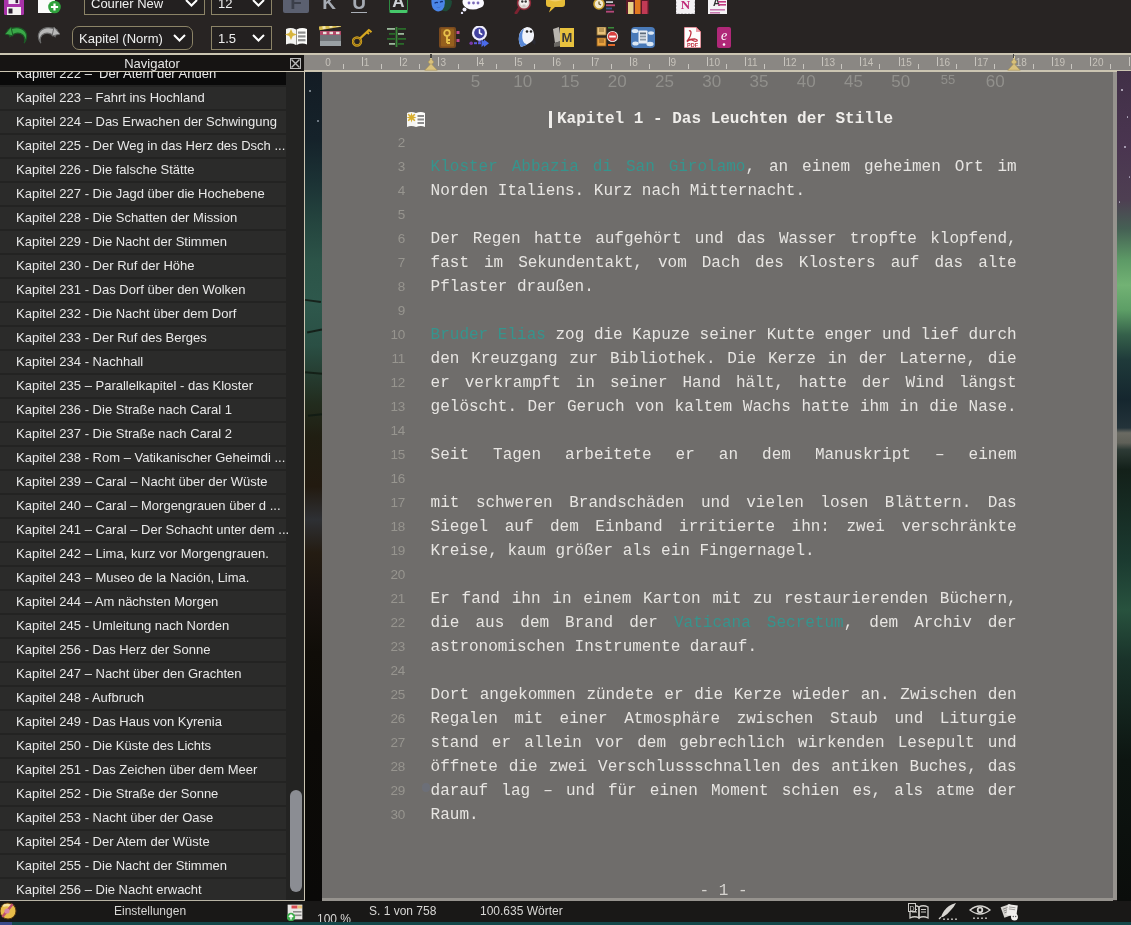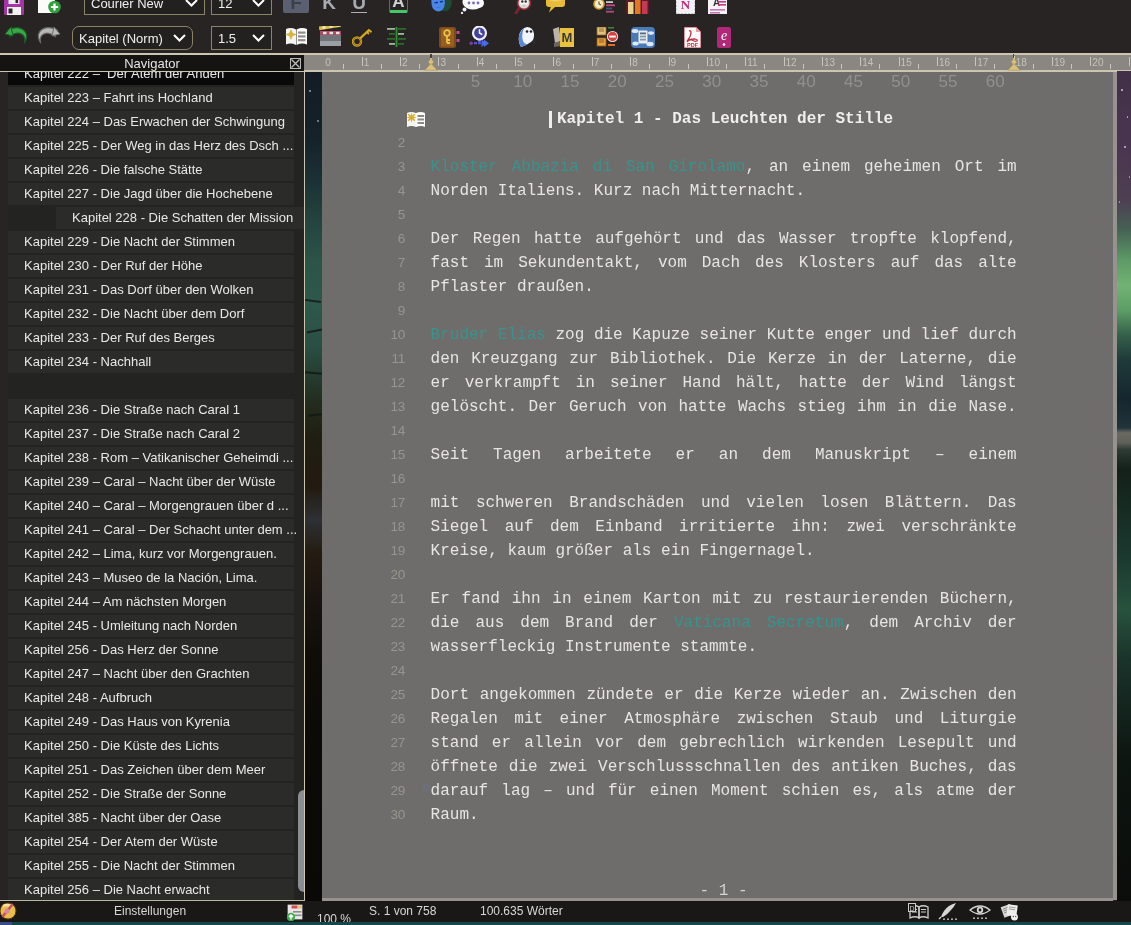--- a/index.html
+++ b/index.html
@@ -8,21 +8,21 @@
   #root{position:relative;width:1131px;height:925px;}
   
   #toolbar{left:0;top:0;width:1131px;height:53px;background:#282423;}
   .combo{position:absolute;border:1px solid #8c8467;background:#232020;color:#efefef;font-size:13px;}
   .combo .txt{position:absolute;left:6px;top:50%;transform:translateY(-50%);white-space:nowrap;}
   .combo svg{position:absolute;right:6px;top:50%;transform:translateY(-50%);}
   
   .beige{background:#cbc5b2;}
   
   #nav-head{left:0;top:55px;width:304px;height:17px;background:#161413;color:#e5e5e5;font-size:13px;text-align:center;line-height:17px;}
-  #nav-rows{left:8px;top:72px;width:304px;height:829px;background:#232322;overflow:hidden;}
+  #nav-rows{left:0;top:72px;width:304px;height:829px;background:#232322;overflow:hidden;}
   .nrow{position:absolute;left:0;width:286px;height:22px;background:#2b2b2a;color:#e8e8e8;font-size:13px;line-height:22px;white-space:nowrap;padding-left:16px;box-sizing:border-box;}
   .nrow.sel{background:#0a0a0a;}
   
   #ruler{left:304px;top:55px;width:827px;height:15.2px;background:#8a8783;overflow:hidden;}
   .tick{position:absolute;background:#c9c6c0;width:1px;}
   .rnum{position:absolute;top:1.5px;color:#c6c2ba;font-size:10px;}
   
   #page{left:322px;top:72px;width:791px;height:826px;background:#6f6d6b;overflow:hidden;}
   .mono{font-family:"Liberation Mono",monospace;}
   .dline{position:absolute;left:108.6px;width:586px;height:24px;font-size:16px;line-height:24px;color:#e7e5e2;white-space:pre;}
@@ -267,45 +267,46 @@
         <path d="M1.5 1.5 L9.5 9.5 M9.5 1.5 L1.5 9.5" stroke="#b9b9b9" stroke-width="1.4"></path>
       </svg></div>
   <div class="abs beige" style="left:0;top:71px;width:304px;height:1.2px;"></div>
   <div class="abs" id="nav-rows">
       <div class="nrow sel" style="top:-9px;">Kapitel 222 – &nbsp;Der Atem der Anden</div>
       <div class="nrow" style="top:15px;">Kapitel 223 – Fahrt ins Hochland</div>
       <div class="nrow" style="top:39px;">Kapitel 224 – Das Erwachen der Schwingung</div>
       <div class="nrow" style="top:63px;">Kapitel 225 - Der Weg in das Herz des Dsch ...</div>
       <div class="nrow" style="top:87px;">Kapitel 226 - Die falsche Stätte</div>
       <div class="nrow" style="top:111px;">Kapitel 227 - Die Jagd über die Hochebene</div>
-      <div class="nrow" style="top:135px;margin-left:48px;">Kapitel 228 - Die Schatten der Mission</div>
+      <div class="nrow" style="top:135px;">Kapitel 228 - Die Schatten der Mission</div>
       <div class="nrow" style="top:159px;">Kapitel 229 - Die Nacht der Stimmen</div>
       <div class="nrow" style="top:183px;">Kapitel 230 - Der Ruf der Höhe</div>
       <div class="nrow" style="top:207px;">Kapitel 231 - Das Dorf über den Wolken</div>
       <div class="nrow" style="top:231px;">Kapitel 232 - Die Nacht über dem Dorf</div>
       <div class="nrow" style="top:255px;">Kapitel 233 - Der Ruf des Berges</div>
       <div class="nrow" style="top:279px;">Kapitel 234 - Nachhall</div>
+      <div class="nrow" style="top:303px;">Kapitel 235 – Parallelkapitel - das Kloster</div>
       <div class="nrow" style="top:327px;">Kapitel 236 - Die Straße nach Caral 1</div>
       <div class="nrow" style="top:351px;">Kapitel 237 - Die Straße nach Caral 2</div>
       <div class="nrow" style="top:375px;">Kapitel 238 - Rom – Vatikanischer Geheimdi ...</div>
       <div class="nrow" style="top:399px;">Kapitel 239 – Caral – Nacht über der Wüste</div>
       <div class="nrow" style="top:423px;">Kapitel 240 – Caral – Morgengrauen über d ...</div>
       <div class="nrow" style="top:447px;">Kapitel 241 – Caral – Der Schacht unter dem ...</div>
       <div class="nrow" style="top:471px;">Kapitel 242 – Lima, kurz vor Morgengrauen.</div>
       <div class="nrow" style="top:495px;">Kapitel 243 – Museo de la Nación, Lima.</div>
       <div class="nrow" style="top:519px;">Kapitel 244 – Am nächsten Morgen</div>
       <div class="nrow" style="top:543px;">Kapitel 245 - Umleitung nach Norden</div>
       <div class="nrow" style="top:567px;padding-left:16px;">Kapitel 256 - Das Herz der Sonne</div>
       <div class="nrow" style="top:591px;">Kapitel 247 – Nacht über den Grachten</div>
       <div class="nrow" style="top:615px;">Kapitel 248 - Aufbruch</div>
       <div class="nrow" style="top:639px;">Kapitel 249 - Das Haus von Kyrenia</div>
       <div class="nrow" style="top:663px;">Kapitel 250 - Die Küste des Lichts</div>
       <div class="nrow" style="top:687px;">Kapitel 251 - Das Zeichen über dem Meer</div>
       <div class="nrow" style="top:711px;">Kapitel 252 - Die Straße der Sonne</div>
-      <div class="nrow" style="top:735px;">Kapitel 385 - Nacht über der Oase</div>
+      <div class="nrow" style="top:735px;">Kapitel 253 - Nacht über der Oase</div>
       <div class="nrow" style="top:759px;">Kapitel 254 - Der Atem der Wüste</div>
       <div class="nrow" style="top:783px;">Kapitel 255 - Die Nacht der Stimmen</div>
       <div class="nrow" style="top:807px;">Kapitel 256 – Die Nacht erwacht</div>
       <div style="position:absolute;left:290px;top:718px;width:12px;height:102px;background:#8b8d93;border-radius:6px;"></div>
     </div>
   <div class="abs beige" style="left:303.8px;top:55px;width:1.6px;height:846px;"></div>
   <div class="abs" id="wallL">
       <div style="position:absolute;inset:0;background:linear-gradient(180deg,#131c24 0%,#15222a 8%,#1b3134 13%,#24443e 18%,#2c5448 23%,#2e584c 28%,#2a4f44 33%,#253a2e 37%,#222c1e 40%,#201e12 44%,#221a10 50%,#2e3034 54%,#241c12 58%,#1a1410 63%,#100d08 70%,#0c0a07 80%,#0a0908 100%);"></div>
   <div style="position:absolute;left:4px;top:18px;width:1.5px;height:1.5px;background:#9aa4ac;border-radius:1px;"></div>
   <div style="position:absolute;left:12px;top:48px;width:1.5px;height:1.5px;background:#8a94a0;border-radius:1px;"></div>
@@ -385,21 +386,21 @@
       <div style="position:absolute;left:133.5px;top:0px;width:40px;text-align:center;font-size:17px;color:#91908c;">5</div>
       <div style="position:absolute;left:180.75px;top:0px;width:40px;text-align:center;font-size:17px;color:#91908c;">10</div>
       <div style="position:absolute;left:228px;top:0px;width:40px;text-align:center;font-size:17px;color:#91908c;">15</div>
       <div style="position:absolute;left:275.25px;top:0px;width:40px;text-align:center;font-size:17px;color:#91908c;">20</div>
       <div style="position:absolute;left:322.5px;top:0px;width:40px;text-align:center;font-size:17px;color:#91908c;">25</div>
       <div style="position:absolute;left:369.75px;top:0px;width:40px;text-align:center;font-size:17px;color:#91908c;">30</div>
       <div style="position:absolute;left:417px;top:0px;width:40px;text-align:center;font-size:17px;color:#91908c;">35</div>
       <div style="position:absolute;left:464.25px;top:0px;width:40px;text-align:center;font-size:17px;color:#91908c;">40</div>
       <div style="position:absolute;left:511.5px;top:0px;width:40px;text-align:center;font-size:17px;color:#91908c;">45</div>
       <div style="position:absolute;left:558.75px;top:0px;width:40px;text-align:center;font-size:17px;color:#91908c;">50</div>
-      <div style="position:absolute;left:606px;top:0px;width:40px;text-align:center;font-size:17px;color:#91908c;">55</div>
+      <div style="position:absolute;left:606px;top:0px;width:40px;text-align:center;font-size:13px;color:#91908c;">55</div>
       <div style="position:absolute;left:653.25px;top:0px;width:40px;text-align:center;font-size:17px;color:#91908c;">60</div>
       <svg style="position:absolute;left:84px;top:39px;" width="21" height="19" viewBox="0 0 21 19">
  <path d="M1 2 Q5 0 10 2 L10 16 Q5 14 1 16 Z" fill="#f6f6f4"></path>
  <path d="M19 2 Q15 0 10 2 L10 16 Q15 14 19 16 Z" fill="#fcfcfa"></path>
  <rect x="11.5" y="4" width="6.5" height="2" fill="#8a8a8a"></rect>
  <rect x="11.5" y="7.5" width="6.5" height="2" fill="#8a8a8a"></rect>
  <rect x="11.5" y="11" width="6.5" height="2" fill="#8a8a8a"></rect>
  <path d="M5.5 1.5 L6.7 5.3 L10.5 6.5 L6.7 7.7 L5.5 11.5 L4.3 7.7 L0.5 6.5 L4.3 5.3 Z" fill="#d8ae2e"></path>
  <path d="M2.2 3.2 L8.8 9.8 M8.8 3.2 L2.2 9.8" stroke="#d8ae2e" stroke-width="1.6"></path>
 </svg>
@@ -418,38 +419,38 @@
       <div class="lnum mono" style="left:53px;top:203px;">8</div>
       <div class="dline mono " style="top:203px;">Pflaster draußen.</div>
       <div class="lnum mono" style="left:53px;top:227px;">9</div>
       <div class="lnum mono" style="left:53px;top:251px;">10</div>
       <div class="dline mono j" style="top:251px;"><span class="teal">Bruder Elias</span> zog die Kapuze seiner Kutte enger und lief durch</div>
       <div class="lnum mono" style="left:53px;top:275px;">11</div>
       <div class="dline mono j" style="top:275px;">den Kreuzgang zur Bibliothek. Die Kerze in der Laterne, die</div>
       <div class="lnum mono" style="left:53px;top:299px;">12</div>
       <div class="dline mono j" style="top:299px;">er verkrampft in seiner Hand hält, hatte der Wind längst</div>
       <div class="lnum mono" style="left:53px;top:323px;">13</div>
-      <div class="dline mono j" style="top:323px;">gelöscht. Der Geruch von hatte Wachs stieg ihm in die Nase.</div>
+      <div class="dline mono j" style="top:323px;">gelöscht. Der Geruch von kaltem Wachs hatte ihm in die Nase.</div>
       <div class="lnum mono" style="left:53px;top:347px;">14</div>
       <div class="lnum mono" style="left:53px;top:371px;">15</div>
       <div class="dline mono j" style="top:371px;">Seit Tagen arbeitete er an dem Manuskript – einem</div>
       <div class="lnum mono" style="left:53px;top:395px;">16</div>
       <div class="lnum mono" style="left:53px;top:419px;">17</div>
       <div class="dline mono j" style="top:419px;">mit schweren Brandschäden und vielen losen Blättern. Das</div>
       <div class="lnum mono" style="left:53px;top:443px;">18</div>
       <div class="dline mono j" style="top:443px;">Siegel auf dem Einband irritierte ihn: zwei verschränkte</div>
       <div class="lnum mono" style="left:53px;top:467px;">19</div>
       <div class="dline mono " style="top:467px;">Kreise, kaum größer als ein Fingernagel.</div>
       <div class="lnum mono" style="left:53px;top:491px;">20</div>
       <div class="lnum mono" style="left:53px;top:515px;">21</div>
       <div class="dline mono j" style="top:515px;">Er fand ihn in einem Karton mit zu restaurierenden Büchern,</div>
       <div class="lnum mono" style="left:53px;top:539px;">22</div>
       <div class="dline mono j" style="top:539px;">die aus dem Brand der <span class="teal">Vaticana Secretum</span>, dem Archiv der</div>
       <div class="lnum mono" style="left:53px;top:563px;">23</div>
-      <div class="dline mono " style="top:563px;">wasserfleckig Instrumente stammte.</div>
+      <div class="dline mono " style="top:563px;">astronomischen Instrumente darauf.</div>
       <div class="lnum mono" style="left:53px;top:587px;">24</div>
       <div class="lnum mono" style="left:53px;top:611px;">25</div>
       <div class="dline mono j" style="top:611px;">Dort angekommen zündete er die Kerze wieder an. Zwischen den</div>
       <div class="lnum mono" style="left:53px;top:635px;">26</div>
       <div class="dline mono j" style="top:635px;">Regalen mit einer Atmosphäre zwischen Staub und Liturgie</div>
       <div class="lnum mono" style="left:53px;top:659px;">27</div>
       <div class="dline mono j" style="top:659px;">stand er allein vor dem gebrechlich wirkenden Lesepult und</div>
       <div class="lnum mono" style="left:53px;top:683px;">28</div>
       <div class="dline mono j" style="top:683px;">öffnete die zwei Verschlussschnallen des antiken Buches, das</div>
       <div class="lnum mono" style="left:53px;top:707px;">29</div>

